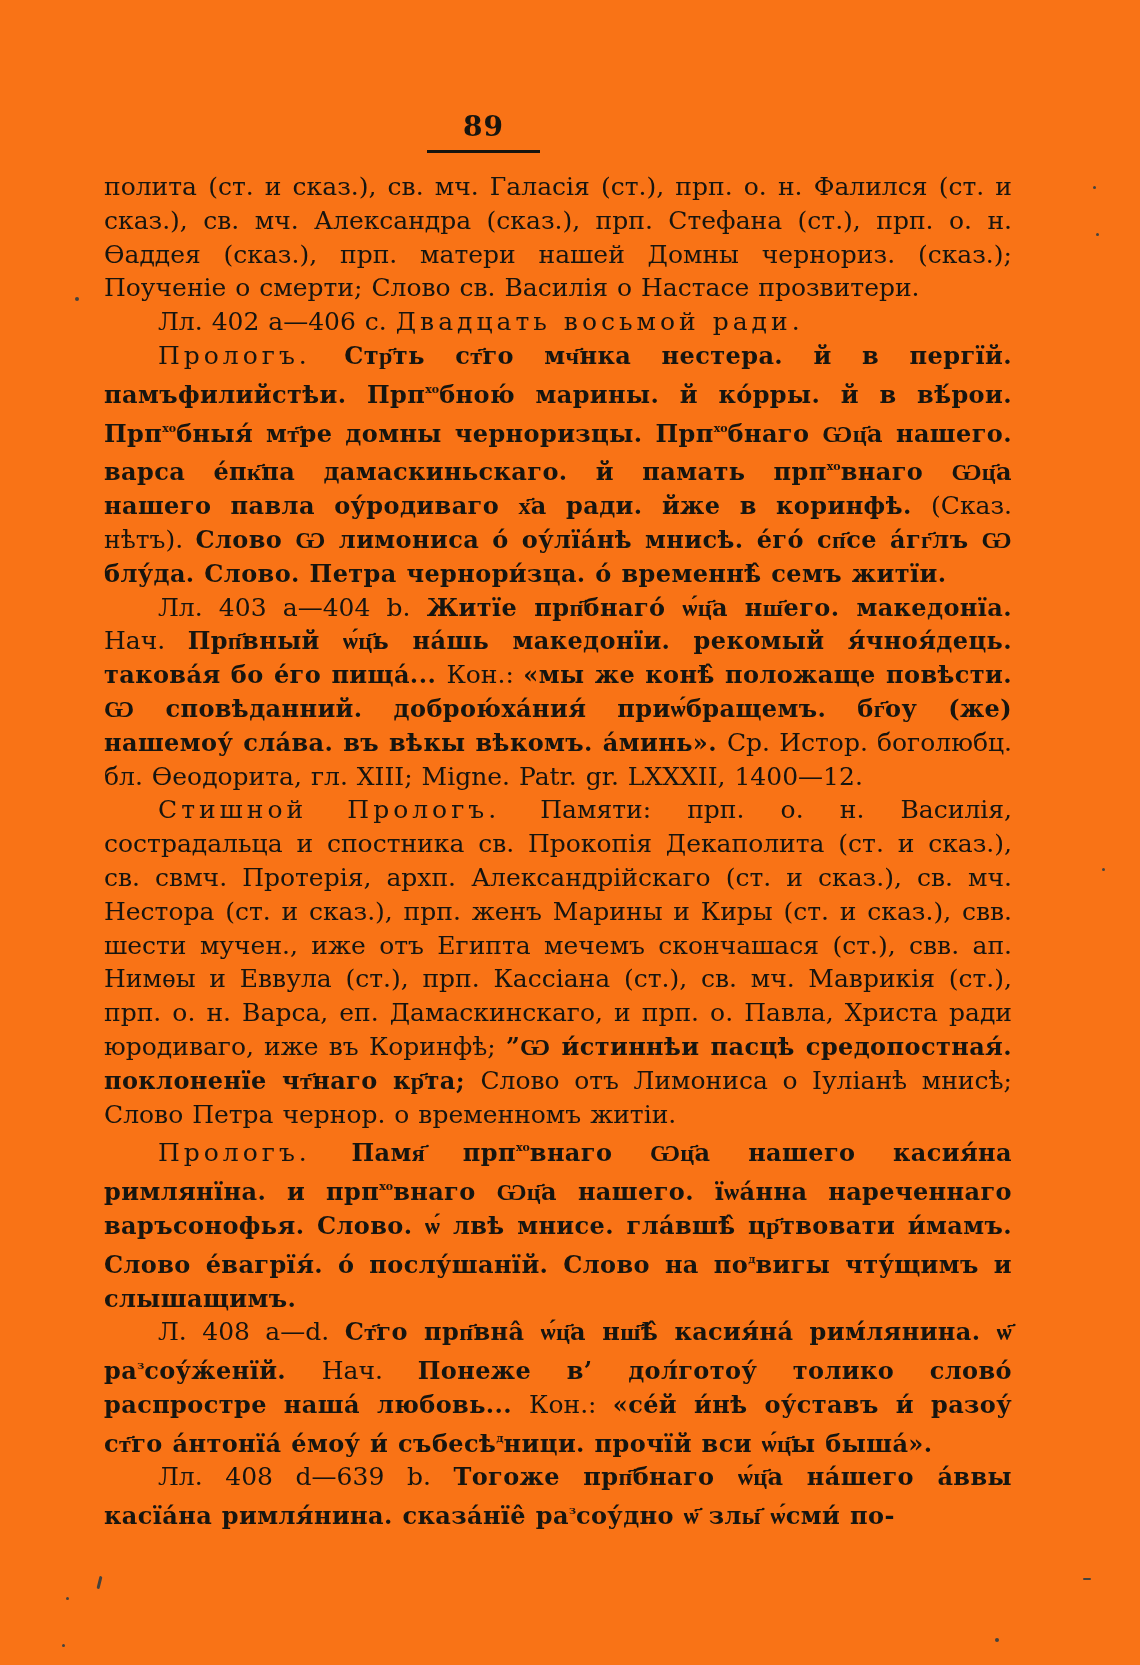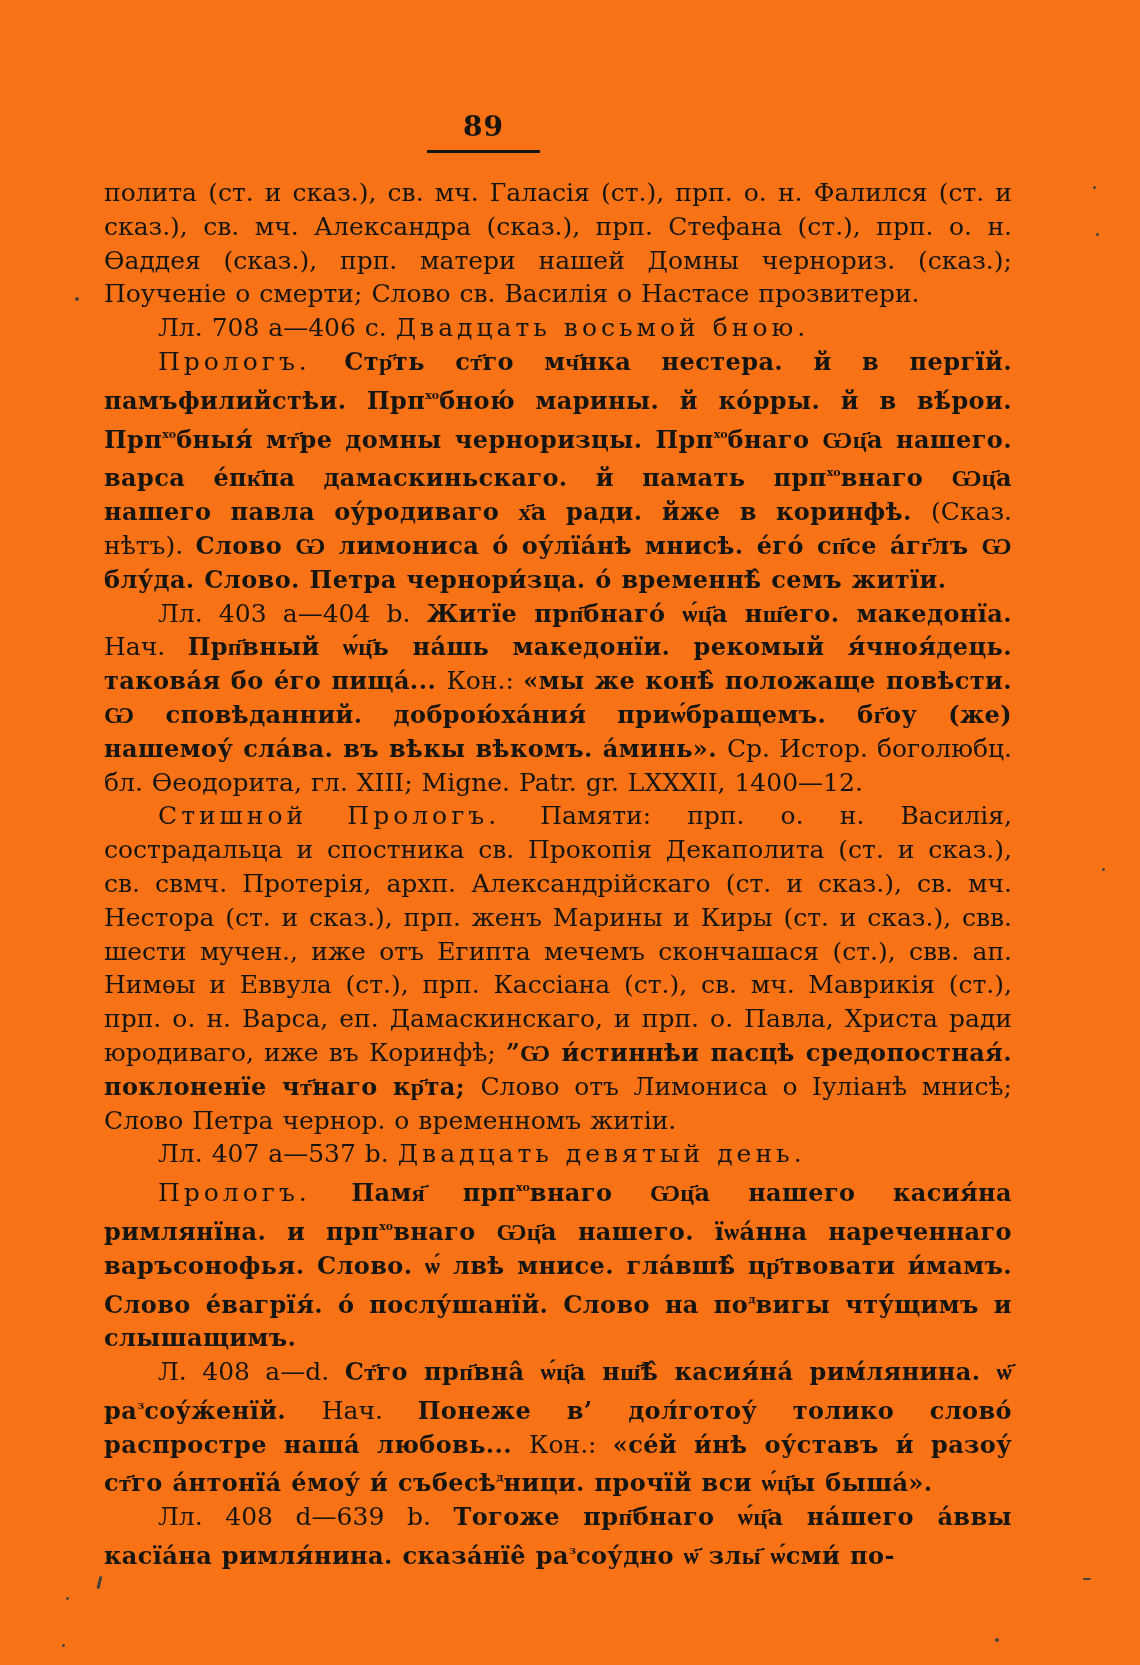--- a/index.html
+++ b/index.html
@@ -16,21 +16,21 @@
     position:absolute;left:427px;top:112px;width:113px;
     text-align:center;
   }
   .pagenum{
     font-size:28px;font-weight:700;letter-spacing:1px;line-height:30px;
   }
   .pagenum-rule{
     margin-top:8px;height:0;border-top:3px solid #17150f;
   }
   .content{
-    position:absolute;left:104px;top:176px;width:908px;
+    position:absolute;left:104px;top:170px;width:908px;
   }
   p.para{
     margin:0;
     font-size:25px;
     line-height:33.8px;
     text-align:justify;
     word-spacing:1px;
   }
   p.para.indent{text-indent:54px;}
   .seg-r{}
@@ -58,25 +58,24 @@
 
 <div class="page">
 
   <div class="page-header">
     <div class="pagenum">89</div>
     <div class="pagenum-rule"></div>
   </div>
 
   <div class="content">
       <p class="para"><span class="seg-r">полита (ст. и сказ.), св. мч. Галасія (ст.), прп. о. н. Фалился (ст. и сказ.), св. мч. Александра (сказ.), прп. Стефана (ст.), прп. о. н. Ѳаддея (сказ.), прп. матери нашей Домны чернориз. (сказ.); Поученіе о смерти; Слово св. Василія о Настасе прозвитери.</span></p>
-      <p class="para indent"><span class="seg-r">Лл. 708 а—406 с. </span><span class="seg-sp">Двадцать восьмой бною.</span></p>
+      <p class="para indent"><span class="seg-r">Лл. 402 а—406 с. </span><span class="seg-sp">Двадцать восьмой ради.</span></p>
       <p class="para indent"><span class="seg-sp">Прологъ. </span><span class="seg-cs">Стр҃ть ст҃го мч҃нка нестера. й в пергїй. памъфилийстѣи. Прп</span><span class="seg-sup">хо</span><span class="seg-cs">бною́ марины. й ко́рры. й в вѣ́рои. Прп</span><span class="seg-sup">хо</span><span class="seg-cs">бныя́ мт҃ре домны черноризцы. Прп</span><span class="seg-sup">хо</span><span class="seg-cs">бнаго Ѡц҃а нашего. варса е́пк҃па дамаскиньскаго. й памать прп</span><span class="seg-sup">хо</span><span class="seg-cs">внаго Ѡц҃а нашего павла оу́родиваго х҃а ради. йже в коринфѣ. </span><span class="seg-r">(Сказ. нѣтъ). </span><span class="seg-cs">Слово Ѡ лимониса о́ оу́лїа́нѣ мнисѣ. е́го́ сп҃се а́гг҃лъ Ѡ блу́да. Слово. Петра чернори́зца. о́ временнѣ̂ семъ житїи.</span></p>
       <p class="para indent"><span class="seg-r">Лл. 403 а—404 b. </span><span class="seg-cs">Житїе прп҃бнаго́ ѡ́ц҃а нш҃его. македонїа. </span><span class="seg-r">Нач. </span><span class="seg-cs">Прп҃вный ѡ́ц҃ь на́шь македонїи. рекомый я́чноя́дець. такова́я бо е́го пища́... </span><span class="seg-r">Кон.: </span><span class="seg-cs">«мы же конѣ̂ положаще повѣсти. Ѡ сповѣданний. доброю́ха́ния́ приѡ́бращемъ. бг҃оу (же) нашемоу́ сла́ва. въ вѣкы вѣкомъ. а́минь». </span><span class="seg-r">Ср. Истор. боголюбц. бл. Ѳеодорита, гл. XIII; Migne. Patr. gr. LXXXII, 1400—12.</span></p>
       <p class="para indent"><span class="seg-sp">Стишной Прологъ. </span><span class="seg-r">Памяти: прп. о. н. Василія, сострадальца и спостника св. Прокопія Декаполита (ст. и сказ.), св. свмч. Протерія, архп. Александрійскаго (ст. и сказ.), св. мч. Нестора (ст. и сказ.), прп. женъ Марины и Киры (ст. и сказ.), свв. шести мучен., иже отъ Египта мечемъ скончашася (ст.), свв. ап. Нимѳы и Еввула (ст.), прп. Кассіана (ст.), св. мч. Маврикія (ст.), прп. о. н. Варса, еп. Дамаскинскаго, и прп. о. Павла, Христа ради юродиваго, иже въ Коринфѣ; </span><span class="seg-cs">”Ѡ и́стиннѣи пасцѣ средопостная́. поклоненїе чт҃наго кр҃та; </span><span class="seg-r">Слово отъ Лимониса о Іуліанѣ мнисѣ; Слово Петра чернор. о временномъ житіи.</span></p>
-      <p class="para indent"><span class="seg-r">Лл. 407 а—537 b. </span><span class="seg-sp">Двадцать девятый день.</span></p>
       <p class="para indent"><span class="seg-sp">Прологъ. </span><span class="seg-cs">Памя҃ прп</span><span class="seg-sup">хо</span><span class="seg-cs">внаго Ѡц҃а нашего касия́на римлянїна. и прп</span><span class="seg-sup">хо</span><span class="seg-cs">внаго Ѡц҃а нашего. їѡа́нна нареченнаго варъсонофья. Слово. ѡ́ лвѣ мнисе. гла́вшѣ̂ цр҃твовати и́мамъ. Слово е́вагрїя́. о́ послу́шанїй. Слово на по</span><span class="seg-sup">д</span><span class="seg-cs">вигы чту́щимъ и слышащимъ.</span></p>
       <p class="para indent"><span class="seg-r">Л. 408 а—d. </span><span class="seg-cs">Ст҃го прп҃вна̂ ѡ́ц҃а нш҃ѣ̂ касия́на́ рим́лянина. ѡ҃ ра</span><span class="seg-sup">з</span><span class="seg-cs">соу́ж́енїй. </span><span class="seg-r">Нач. </span><span class="seg-cs">Понеже в’ дол́готоу́ толико слово́ распростре наша́ любовь... </span><span class="seg-r">Кон.: </span><span class="seg-cs">«се́й и́нѣ оу́ставъ и́ разоу́ ст҃го а́нтонїа́ е́моу́ и́ събесѣ</span><span class="seg-sup">д</span><span class="seg-cs">ници. прочїй вси ѡ́ц҃ы быша́».</span></p>
       <p class="para indent"><span class="seg-r">Лл. 408 d—639 b. </span><span class="seg-cs">Тогоже прп҃бнаго ѡ́ц҃а на́шего а́ввы касїа́на римля́нина. сказа́нїе̂ ра</span><span class="seg-sup">з</span><span class="seg-cs">соу́дно ѡ҃ злы҃ ѡ́сми́ по-</span></p>
     </div>
 
   <div class="art dot2" style="left:1093px;top:186px;"></div>
   <div class="art dot2" style="left:1096px;top:233px;"></div>
   <div class="art dot3" style="left:75px;top:297px;"></div>
   <div class="art dot2" style="left:1102px;top:868px;"></div>
   <div class="art slash" style="left:98px;top:1576px;"></div>

